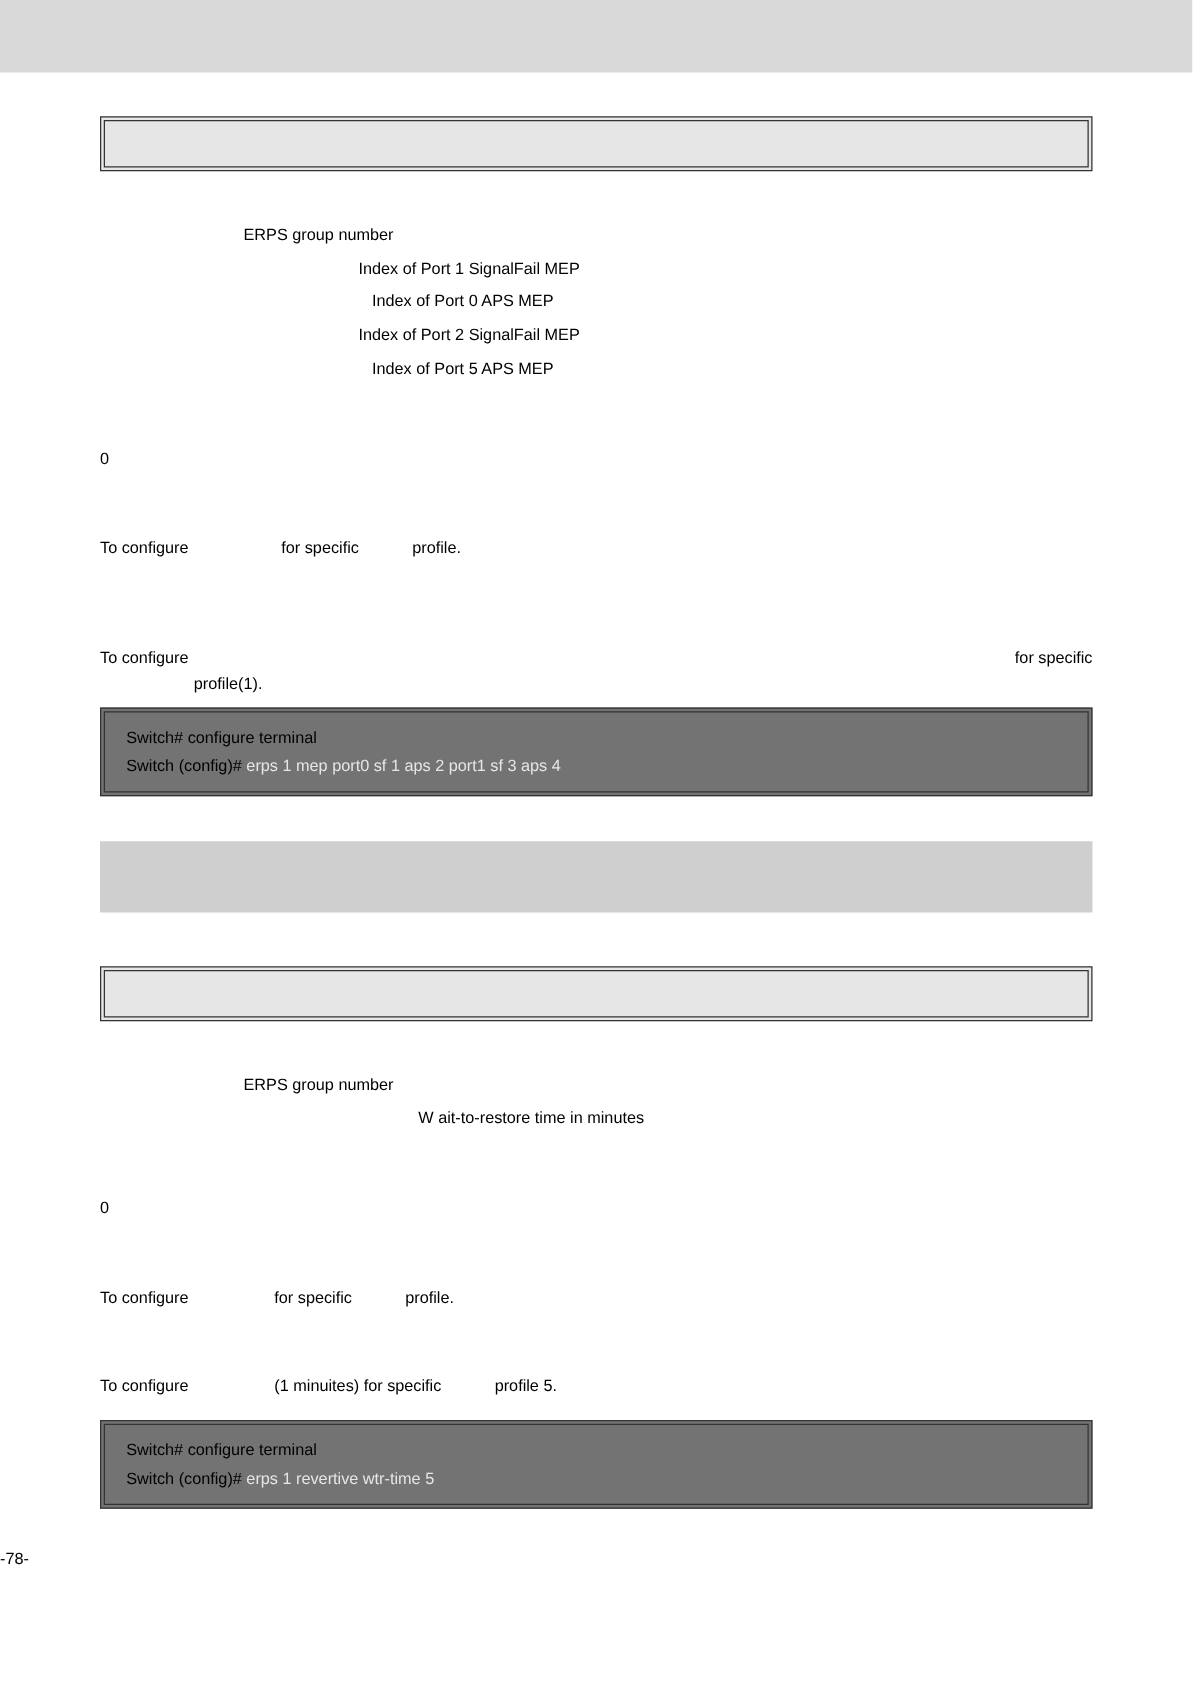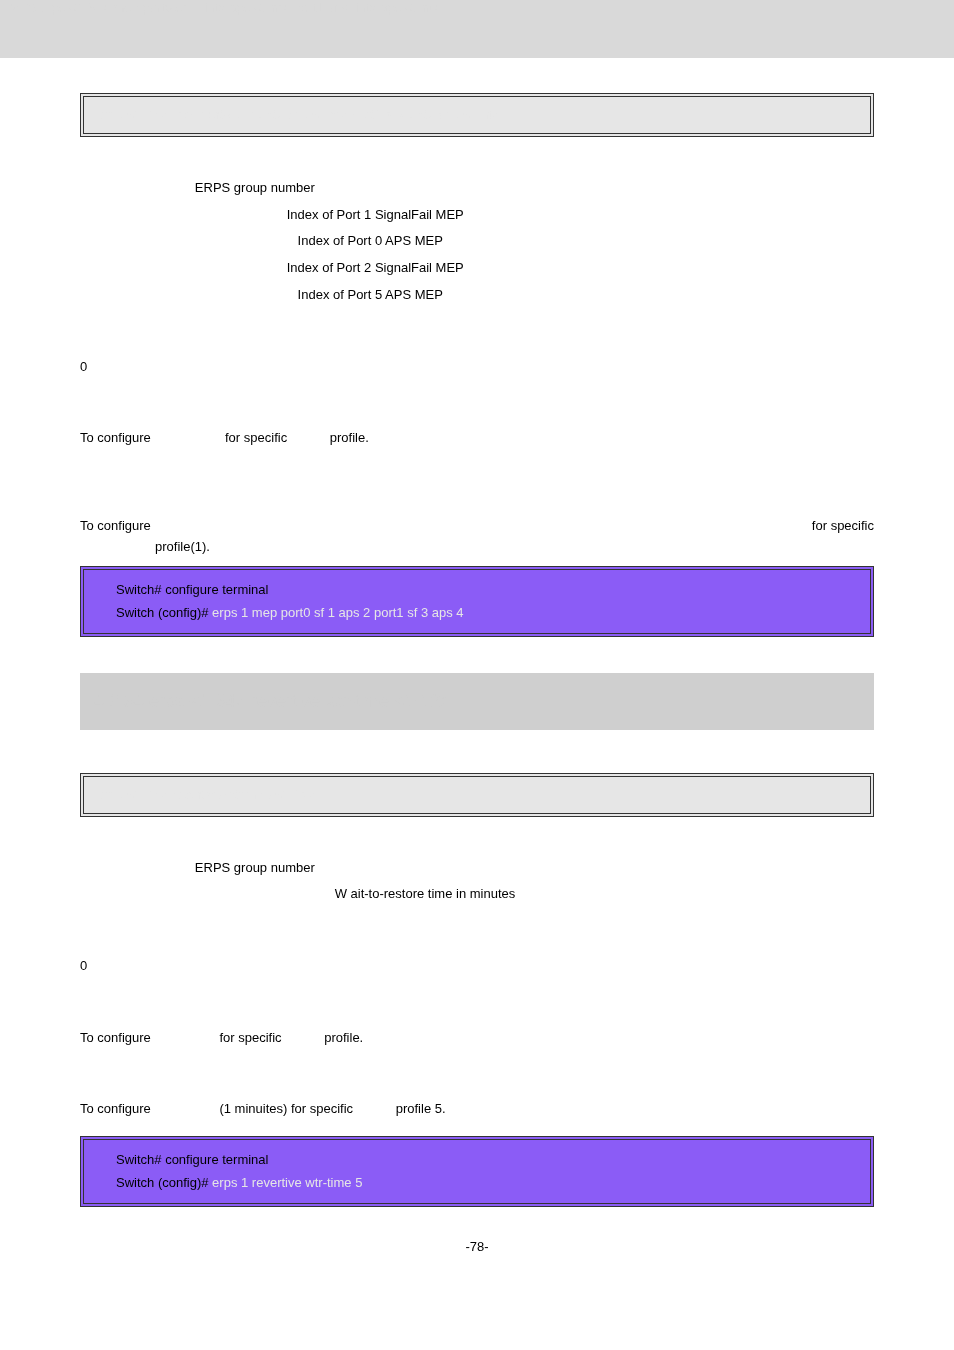--- a/index.html
+++ b/index.html
@@ -34,41 +34,40 @@
     min-height: 44px;
     margin-bottom: 14px;
   }
   .indent-1 { margin-left: 70px; }
   .indent-2 { margin-left: 120px; }
   .line { margin-bottom: 6px; line-height: 1.6; }
   .section-gap { margin-top: 24px; }
   .white-text { color: #fff; }
   .terminal-box {
     border: 4px double #333;
-    background: #8b5cf6;
-    padding: 8px 32px;
+    background: #737373;
+    padding: 8px 17px;
     margin-top: 8px;
   }
   .terminal-box .tline {
     line-height: 1.8;
   }
   .terminal-box .invisible { color: #e6e6e6; }
   .section-banner {
     background: #cfcfcf;
     color: #cfcfcf;
     padding: 18px 14px;
     font-size: 18px;
     margin: 36px 0 18px 0;
   }
   .para {
     line-height: 1.8;
     margin-top: 20px;
   }
   .page-num {
-    text-align: center;
     margin-top: 12px;
     font-size: 13px;
   }
   .row { display: flex; }
   .spacer-right { flex: 1; }
 </style>
 </head>
 <body>
 
 <div class="top-bar">

